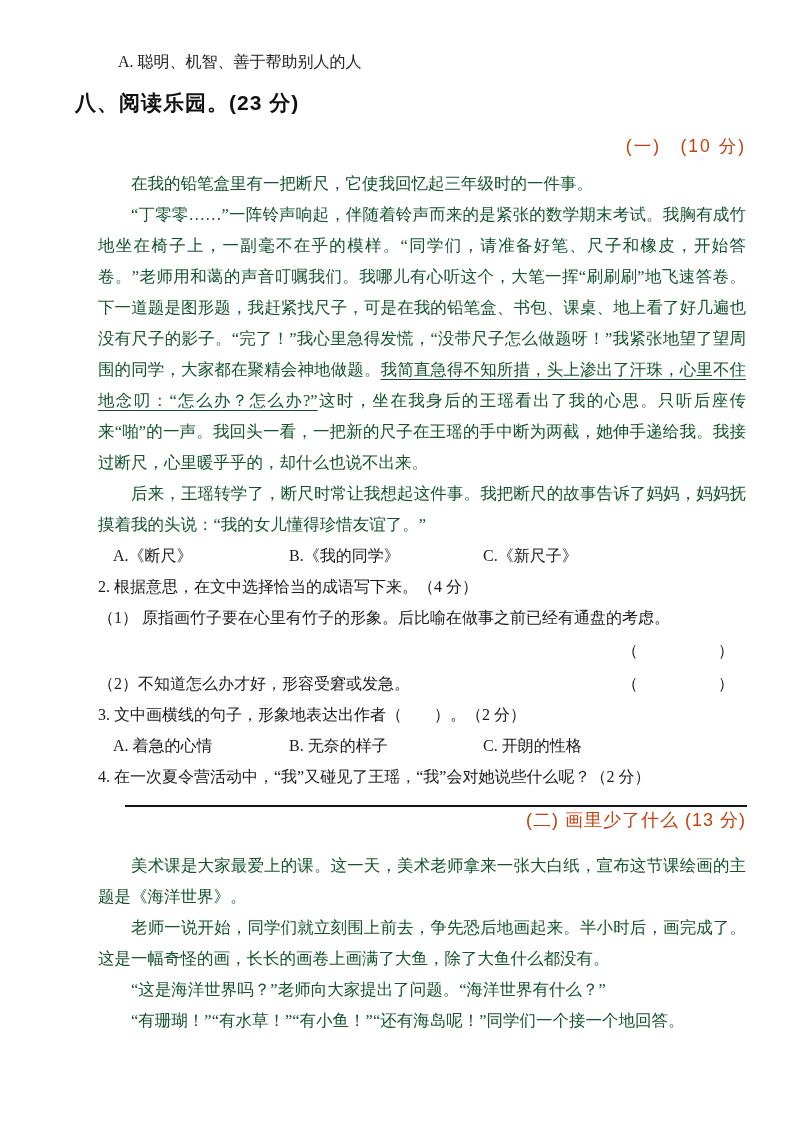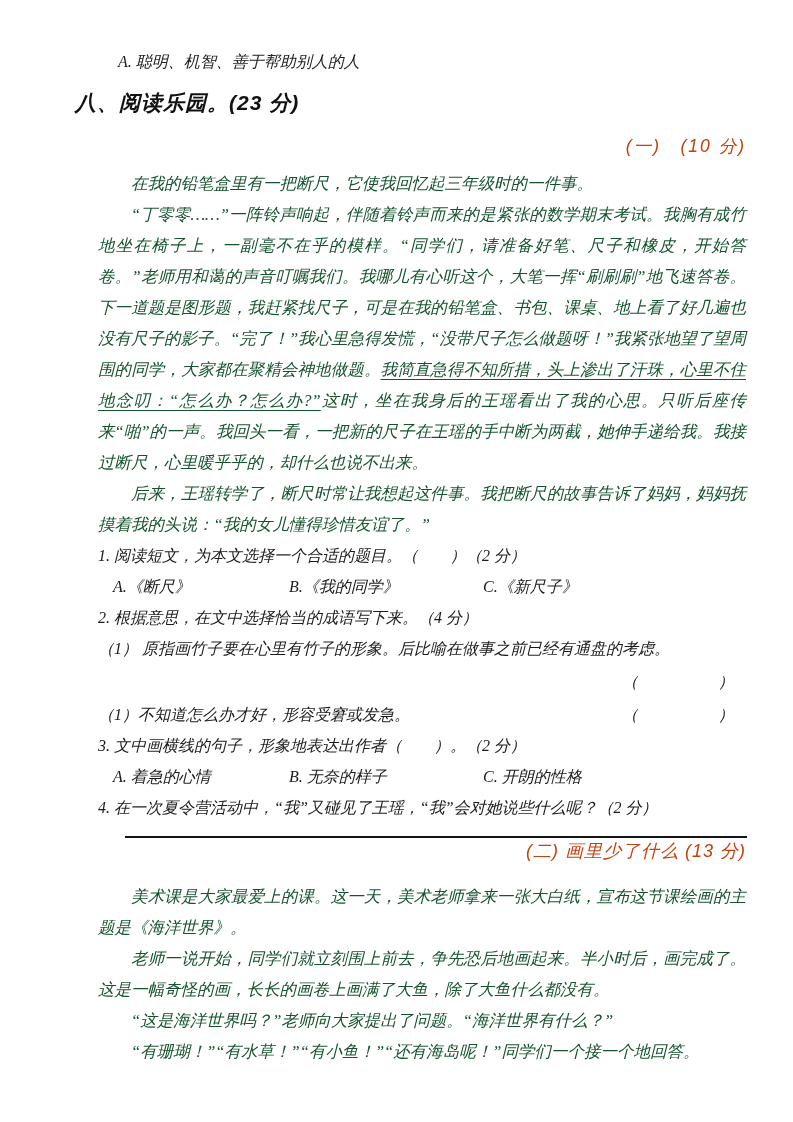--- a/index.html
+++ b/index.html
@@ -4,21 +4,20 @@
 <style>
   html, body { margin: 0; padding: 0; background: #ffffff; }
   .page {
     position: relative;
     width: 793px;
     height: 1122px;
     background: #ffffff;
     overflow: hidden;
     color: #1b1b1b;
     font-family: "Liberation Serif", "DejaVu Serif", serif;
-    font-style: italic;
   }
   .content {
     padding: 50px 47px 0 75px; 
   }
   
   .prev-options {
     display: flex;
     margin-left: 43px;
     font-size: 16px;
     line-height: 24px;
@@ -92,31 +91,30 @@
 
     <div class="sub-heading one">(一)　(10 分)</div>
 
     <div class="passage first">
       <p>在我的铅笔盒里有一把断尺，它使我回忆起三年级时的一件事。</p>
       <p><span>“丁零零……”一阵铃声响起，伴随着铃声而来的是紧张的数学期末考试。我胸有成竹地坐在椅子上，一副毫不在乎的模样。“同学们，请准备好笔、尺子和橡皮，开始答卷。”老师用和蔼的声音叮嘱我们。我哪儿有心听这个，大笔一挥“刷刷刷”地飞速答卷。下一道题是图形题，我赶紧找尺子，可是在我的铅笔盒、书包、课桌、地上看了好几遍也没有尺子的影子。“完了！”我心里急得发慌，“没带尺子怎么做题呀！”我紧张地望了望周围的同学，大家都在聚精会神地做题。</span><span class="u">我简直急得不知所措，头上渗出了汗珠，心里不住地念叨：“怎么办？怎么办?”</span><span>这时，坐在我身后的王瑶看出了我的心思。只听后座传来“啪”的一声。我回头一看，一把新的尺子在王瑶的手中断为两截，她伸手递给我。我接过断尺，心里暖乎乎的，却什么也说不出来。</span></p>
       <p>后来，王瑶转学了，断尺时常让我想起这件事。我把断尺的故事告诉了妈妈，妈妈抚摸着我的头说：“我的女儿懂得珍惜友谊了。”</p>
     </div>
 
     <div class="questions">
-      <div class="q-line">1. 阅读短文，为本文选择一个合适的题目。（　　）（2 分）</div>
       <div class="opts-row">
         <span class="col-a">A.《断尺》</span>
         <span class="col-b">B.《我的同学》</span>
         <span class="col-c">C.《新尺子》</span>
       </div>
       <div class="q-line">2. 根据意思，在文中选择恰当的成语写下来。（4 分）</div>
       <div class="q-line">（1） 原指画竹子要在心里有竹子的形象。后比喻在做事之前已经有通盘的考虑。</div>
       <div class="blank-row">（　　　　　）</div>
       <div class="item-row">
-        <span>（1）不知道怎么办才好，形容受窘或发急。</span>
+        <span>（2）不知道怎么办才好，形容受窘或发急。</span>
         <span>（　　　　　）</span>
       </div>
       <div class="q-line">3. 文中画横线的句子，形象地表达出作者（　　）。（2 分）</div>
       <div class="opts-row">
         <span class="col-a">A. 着急的心情</span>
         <span class="col-b">B. 无奈的样子</span>
         <span class="col-c">C. 开朗的性格</span>
       </div>
       <div class="q-line">4. 在一次夏令营活动中，“我”又碰见了王瑶，“我”会对她说些什么呢？（2 分）</div>
     </div>

